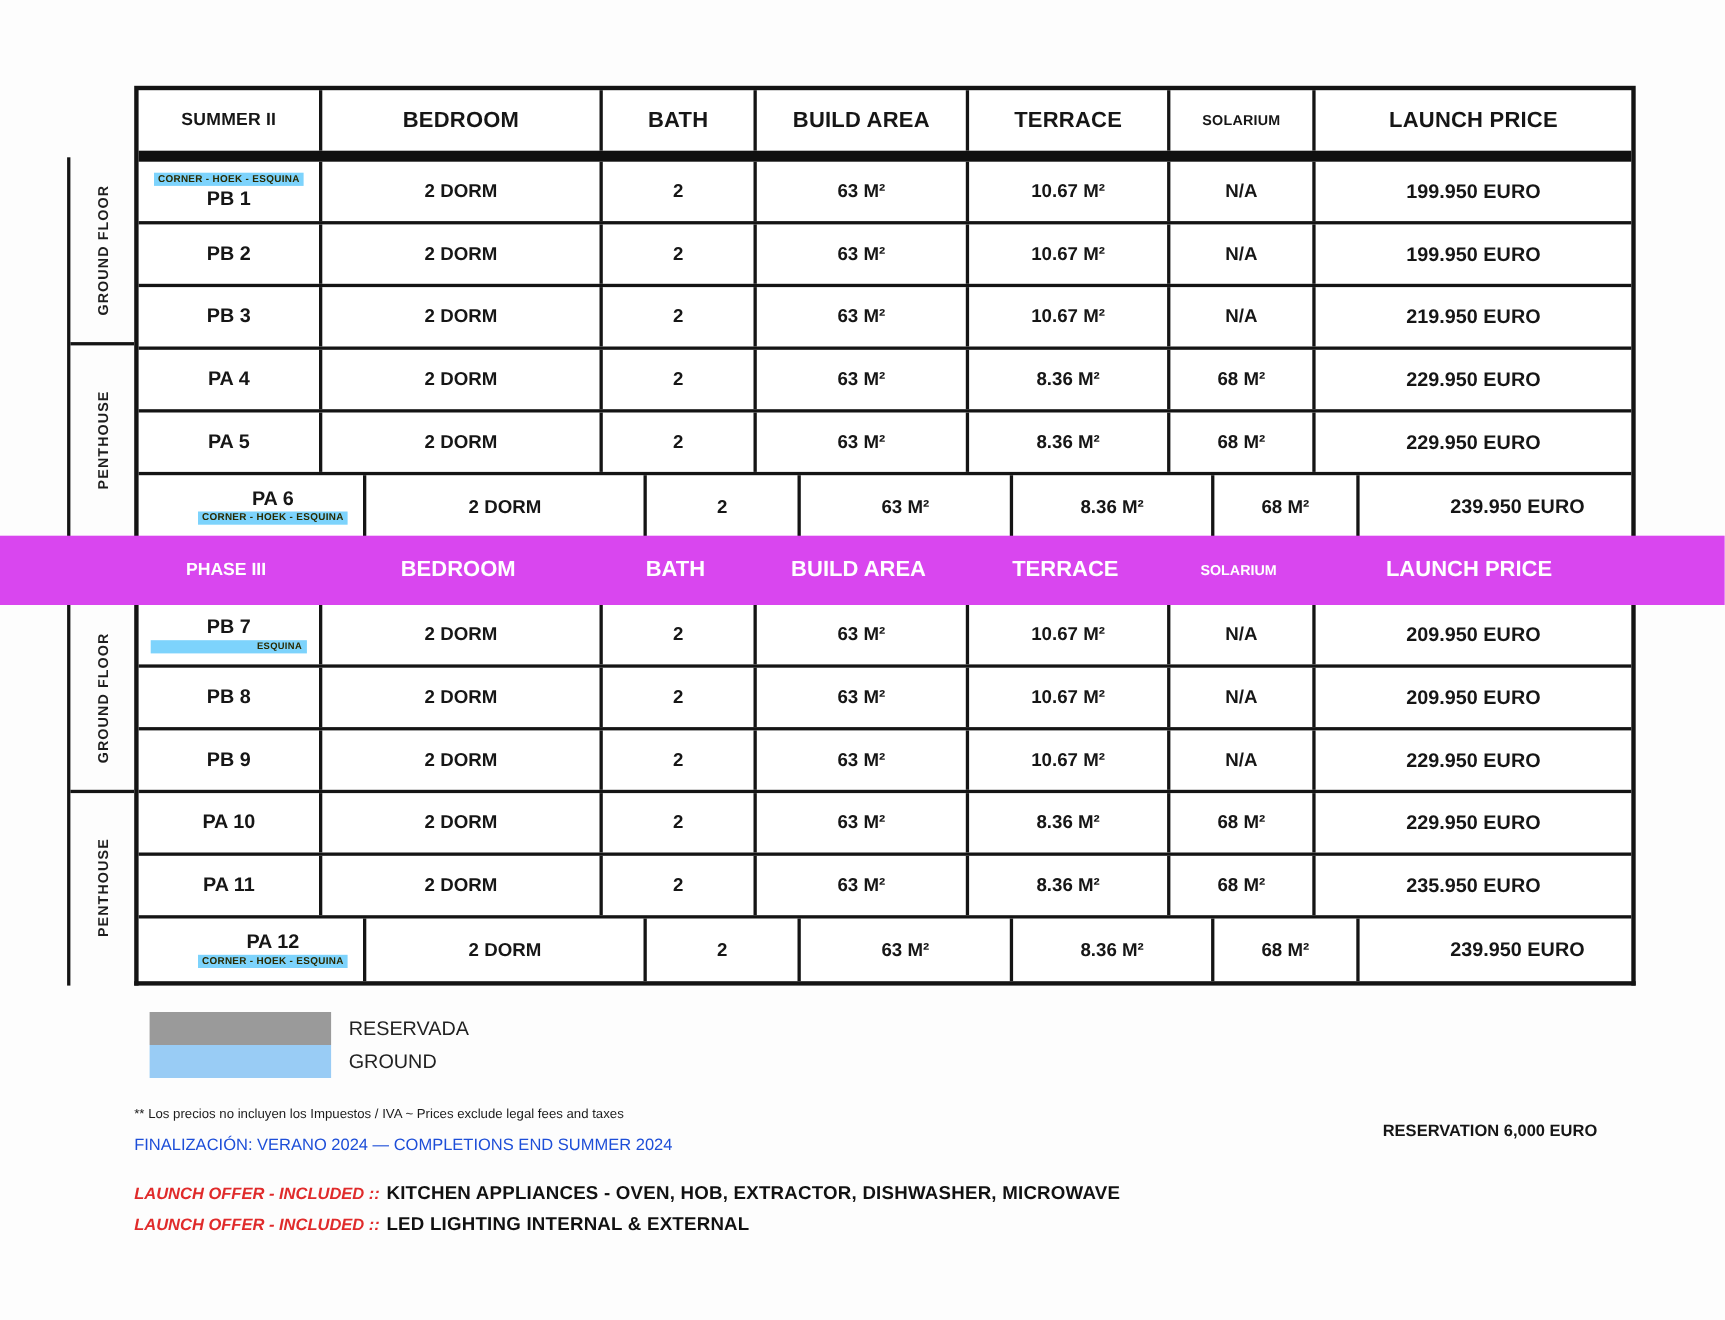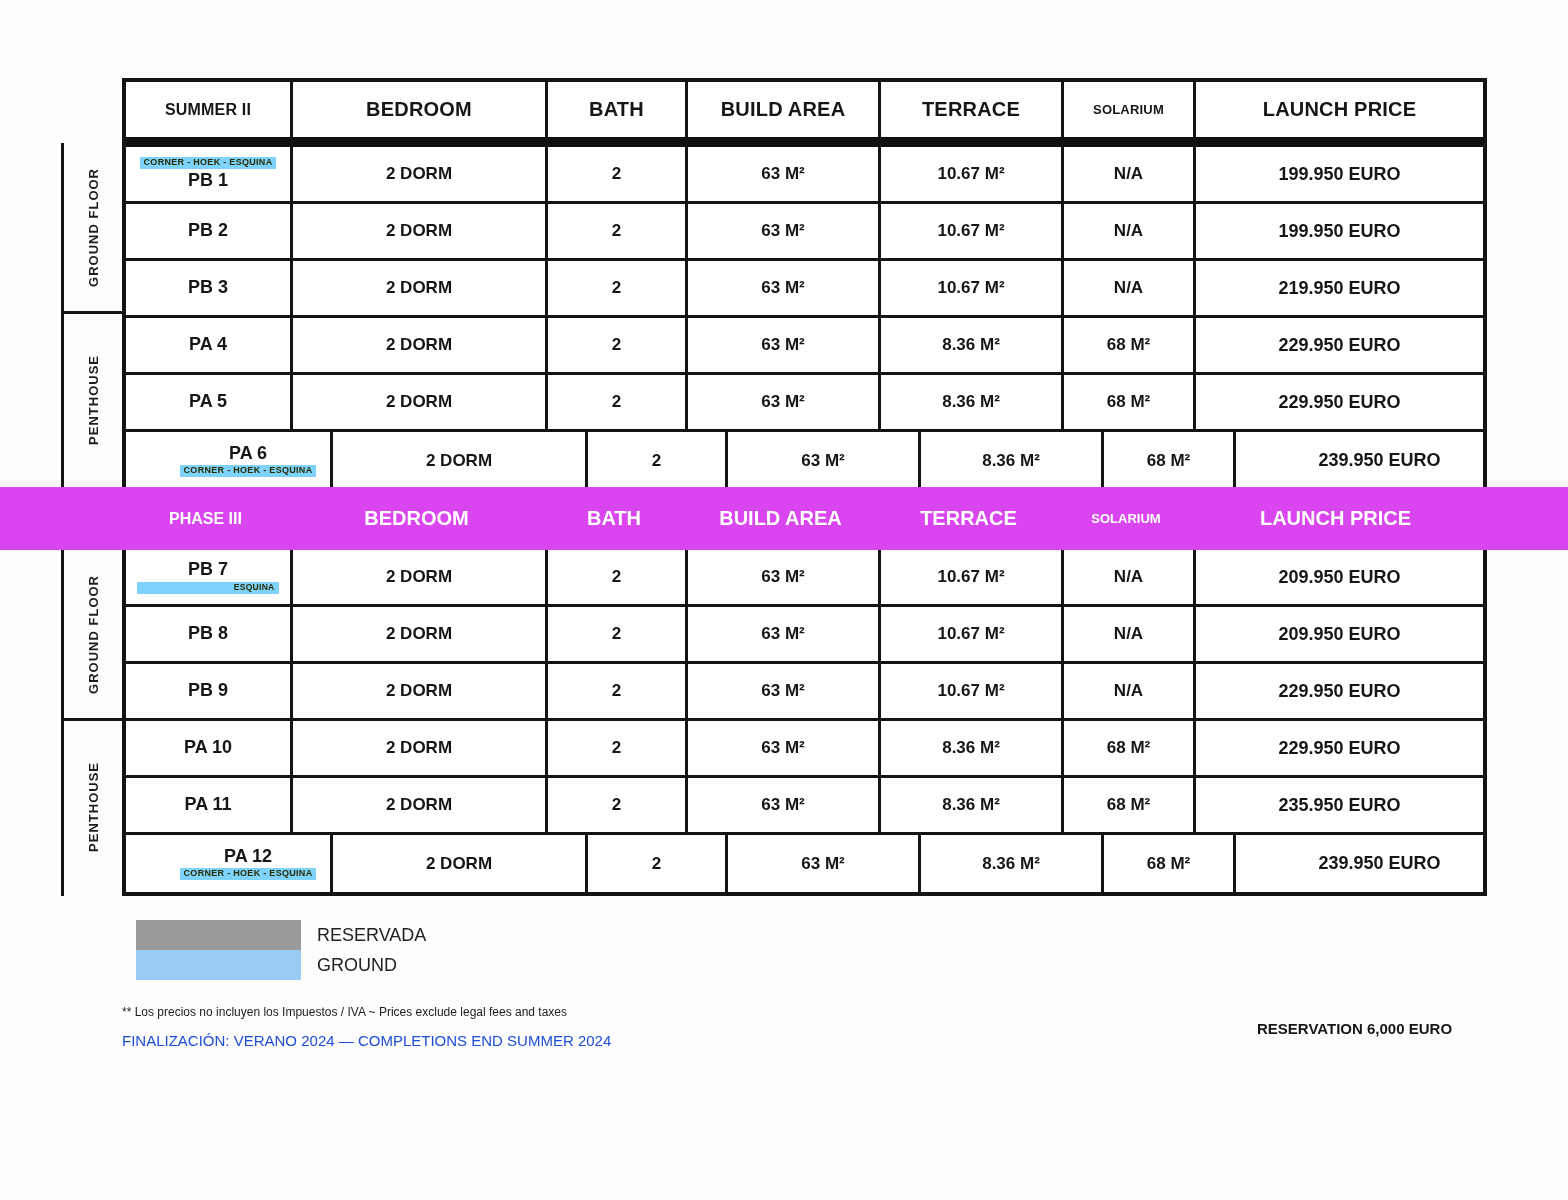--- a/index.html
+++ b/index.html
@@ -284,19 +284,23 @@
       </div>
       <div class="legend-row">
         <div class="legend-swatch" style="background: rgb(153, 204, 245);"></div>
         <span class="legend-label">GROUND</span>
       </div>
     </div>
 
   <div id="notes">
     <div id="note-line1">** Los precios no incluyen los Impuestos / IVA ~ Prices exclude legal fees and taxes</div>
     <div id="note-line2">FINALIZACIÓN: VERANO 2024 — COMPLETIONS END SUMMER 2024</div>
+    <div id="offers">
+        <div class="offer-line"><span class="offer-prefix">LAUNCH OFFER - INCLUDED ::</span><span class="offer-text">KITCHEN APPLIANCES - OVEN, HOB, EXTRACTOR, DISHWASHER, MICROWAVE</span></div>
+        <div class="offer-line"><span class="offer-prefix">LAUNCH OFFER - INCLUDED ::</span><span class="offer-text">LED LIGHTING INTERNAL &amp; EXTERNAL</span></div>
+      </div>
   </div>
 
   <div id="payment">
     <div id="payment-title">RESERVATION 6,000 EURO</div>
   </div>
 
 </div>
 
 </body></html>

